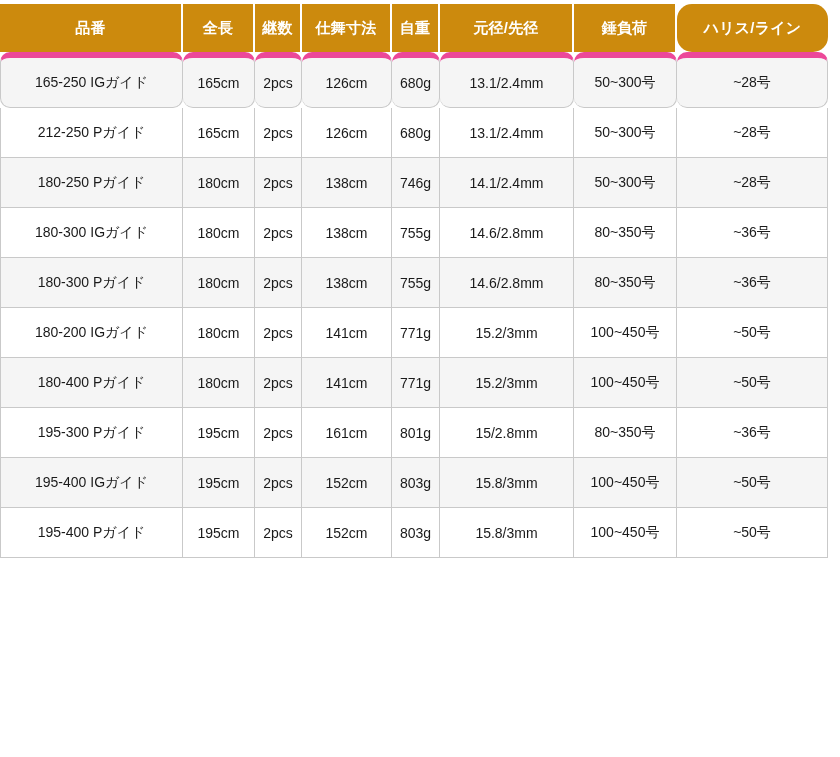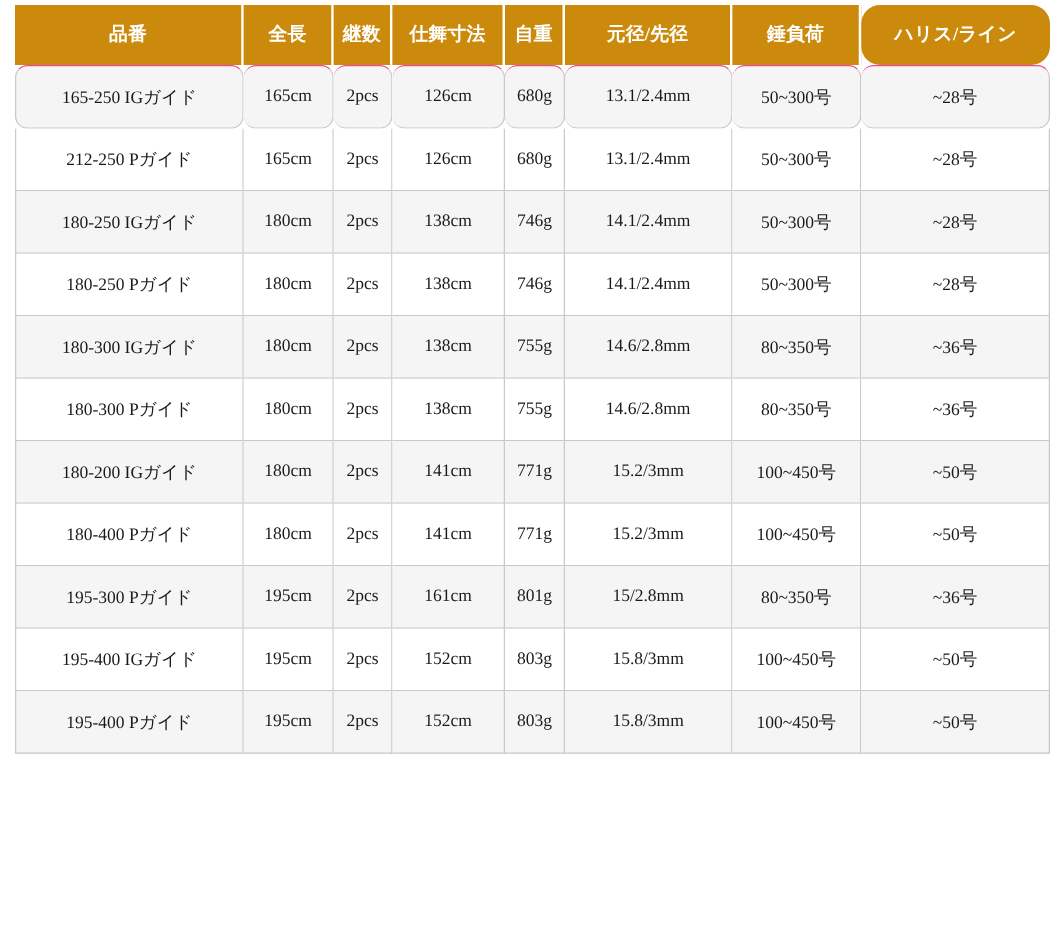--- a/index.html
+++ b/index.html
@@ -12,22 +12,21 @@
     height: 757px;
     font-family: "Liberation Sans", "DejaVu Sans", sans-serif;
     color: #1a1a1a;
     overflow: hidden;
   }
 
   #spec-table-wrap {
     width: 752px;
     height: 757px;
     box-sizing: border-box;
-    padding: 4px 4px 4px 12px;
-    font-family: Liberation Serif, serif;
+    padding: 4px 4px 4px 0;
   }
 
   table.spec-table {
     border-collapse: separate;
     border-spacing: 0;
     width: 828px;
     table-layout: fixed;
     font-size: 14px;
   }
 
@@ -70,21 +69,21 @@
 
   table.spec-table tbody tr:nth-child(odd) td {
     background: #f5f5f5;
   }
   table.spec-table tbody tr:nth-child(even) td {
     background: #ffffff;
   }
 
   
   table.spec-table tbody tr:first-child td {
-    border-top: 1px solid #ec4899;
+    border-top: 6px solid #ec4899;
     border-radius: 10px;
   }
 
   
   col.c-model   { width: 183px; }
   col.c-length  { width: 72px;  }
   col.c-pieces  { width: 47px;  }
   col.c-folded  { width: 90px;  }
   col.c-weight  { width: 48px;  }
   col.c-diam    { width: 134px; }
@@ -133,40 +132,30 @@
           <td>212-250 Pガイド</td>
           <td>165cm</td>
           <td>2pcs</td>
           <td>126cm</td>
           <td>680g</td>
           <td>13.1/2.4mm</td>
           <td>50~300号</td>
           <td>~28号</td>
         </tr>
         <tr>
-          <td>180-250 IGガイド</td>
+          <td>180-250 Pガイド</td>
           <td>180cm</td>
           <td>2pcs</td>
           <td>138cm</td>
           <td>746g</td>
           <td>14.1/2.4mm</td>
           <td>50~300号</td>
           <td>~28号</td>
         </tr>
         <tr>
-          <td>180-250 Pガイド</td>
-          <td>180cm</td>
-          <td>2pcs</td>
-          <td>138cm</td>
-          <td>746g</td>
-          <td>14.1/2.4mm</td>
-          <td>50~300号</td>
-          <td>~28号</td>
-        </tr>
-        <tr>
           <td>180-300 IGガイド</td>
           <td>180cm</td>
           <td>2pcs</td>
           <td>138cm</td>
           <td>755g</td>
           <td>14.6/2.8mm</td>
           <td>80~350号</td>
           <td>~36号</td>
         </tr>
         <tr>

